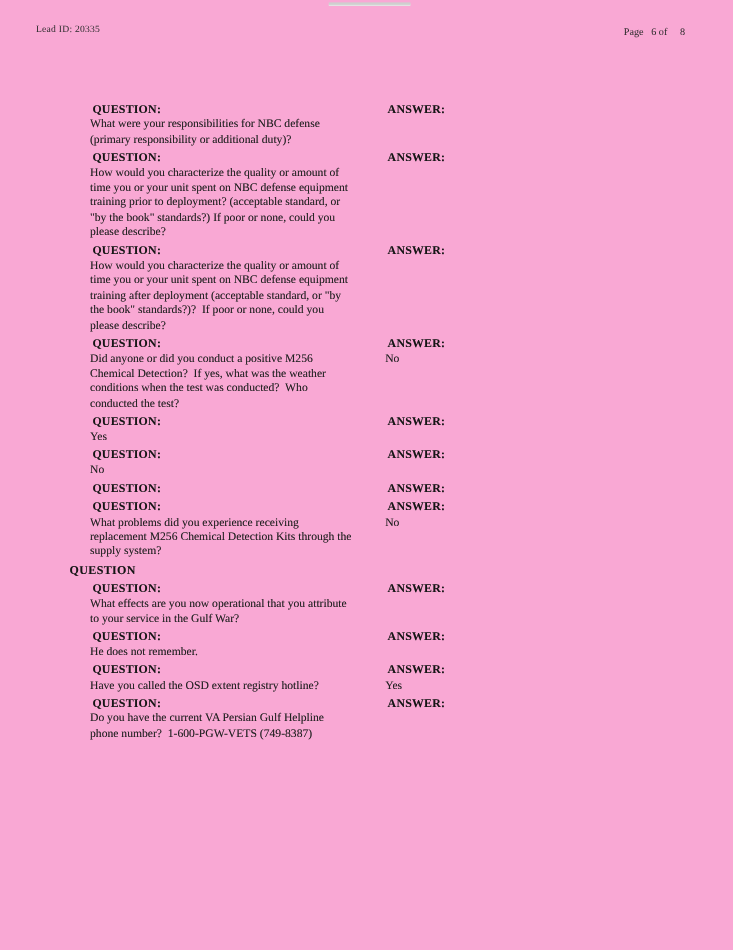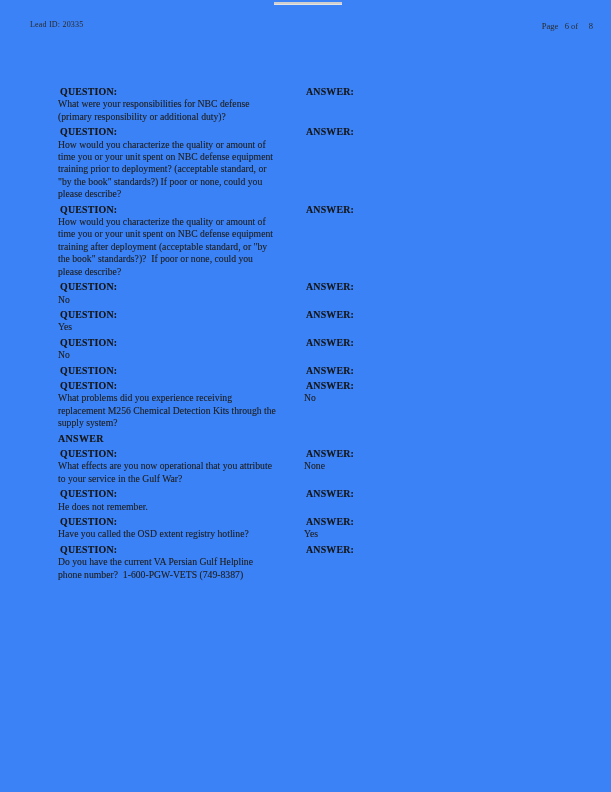--- a/index.html
+++ b/index.html
@@ -11,21 +11,21 @@
     width: 611px;
     height: 792px;
     position: relative;
     overflow: hidden;
     font-family: "Liberation Serif", "DejaVu Serif", serif;
     color: #1e1e1e;
   }
   .page {
     position: absolute;
     inset: 0;
-    background: #3b82f6;
+    background: #f9a8d4;
     text-decoration: underline;
   }
   
   .scan-artifact {
     position: absolute;
     left: 274px;
     top: 2px;
     width: 68px;
     height: 2px;
     background: #cfcfcf;
@@ -35,39 +35,39 @@
     position: absolute;
     left: 30px;
     top: 20px;
     font-size: 8px;
     letter-spacing: 0.2px;
     color: #2a2a2a;
     white-space: pre;
   }
   .hdr-right {
     position: absolute;
-    right: 18px;
+    right: 40px;
     top: 21px;
     font-size: 8.5px;
     color: #2a2a2a;
     white-space: pre;
   }
   .content {
     position: absolute;
     left: 58px;
     top: 86px;
     right: 16px;
     font-size: 9.7px;
     line-height: 12.4px;
     
     text-shadow: 0 0 0.4px rgba(20,20,20,0.35);
   }
   .qa-block { margin-top: 3px; }
   .qa-block:first-child { margin-top: 0; }
-  .row { display: flex; align-items: flex-start; }
+  .row { display: flex; align-items: flex-start; margin-left: 17px; }
   .q-col { width: 246px; flex: 0 0 246px; }
   .a-col { flex: 1 1 auto; }
   .q-label, .a-label {
     font-weight: bold;
     font-size: 9.9px;
     letter-spacing: 0.2px;
     color: #161616;
   }
   .q-label { padding-left: 2px; }
   .q-text, .a-text { white-space: pre; color: #222222; }
@@ -125,20 +125,24 @@
 please describe?</div>
       <div class="a-col a-text"></div>
     </div>
   </div>
       <div class="qa-block">
     <div class="row">
       <div class="q-col q-label">QUESTION:</div>
       <div class="a-col a-label">ANSWER:</div>
     </div>
     <div class="row">
+      <div class="q-col q-text">Did anyone or did you conduct a positive M256
+Chemical Detection?  If yes, what was the weather
+conditions when the test was conducted?  Who
+conducted the test?</div>
       <div class="a-col a-text">No</div>
     </div>
   </div>
       <div class="qa-block">
     <div class="row">
       <div class="q-col q-label">QUESTION:</div>
       <div class="a-col a-label">ANSWER:</div>
     </div>
     <div class="row">
       <div class="a-col a-text">Yes</div>
@@ -164,30 +168,29 @@
       <div class="q-col q-label">QUESTION:</div>
       <div class="a-col a-label">ANSWER:</div>
     </div>
     <div class="row">
       <div class="q-col q-text">What problems did you experience receiving
 replacement M256 Chemical Detection Kits through the
 supply system?</div>
       <div class="a-col a-text">No</div>
     </div>
   </div>
-      <div class="section-header">ANSWER</div>
+      <div class="section-header">QUESTION</div>
       <div class="qa-block">
     <div class="row">
       <div class="q-col q-label">QUESTION:</div>
       <div class="a-col a-label">ANSWER:</div>
     </div>
     <div class="row">
       <div class="q-col q-text">What effects are you now operational that you attribute
 to your service in the Gulf War?</div>
-      <div class="a-col a-text">None</div>
     </div>
   </div>
       <div class="qa-block">
     <div class="row">
       <div class="q-col q-label">QUESTION:</div>
       <div class="a-col a-label">ANSWER:</div>
     </div>
     <div class="row">
       <div class="a-col a-text">He does not remember.</div>
     </div>

